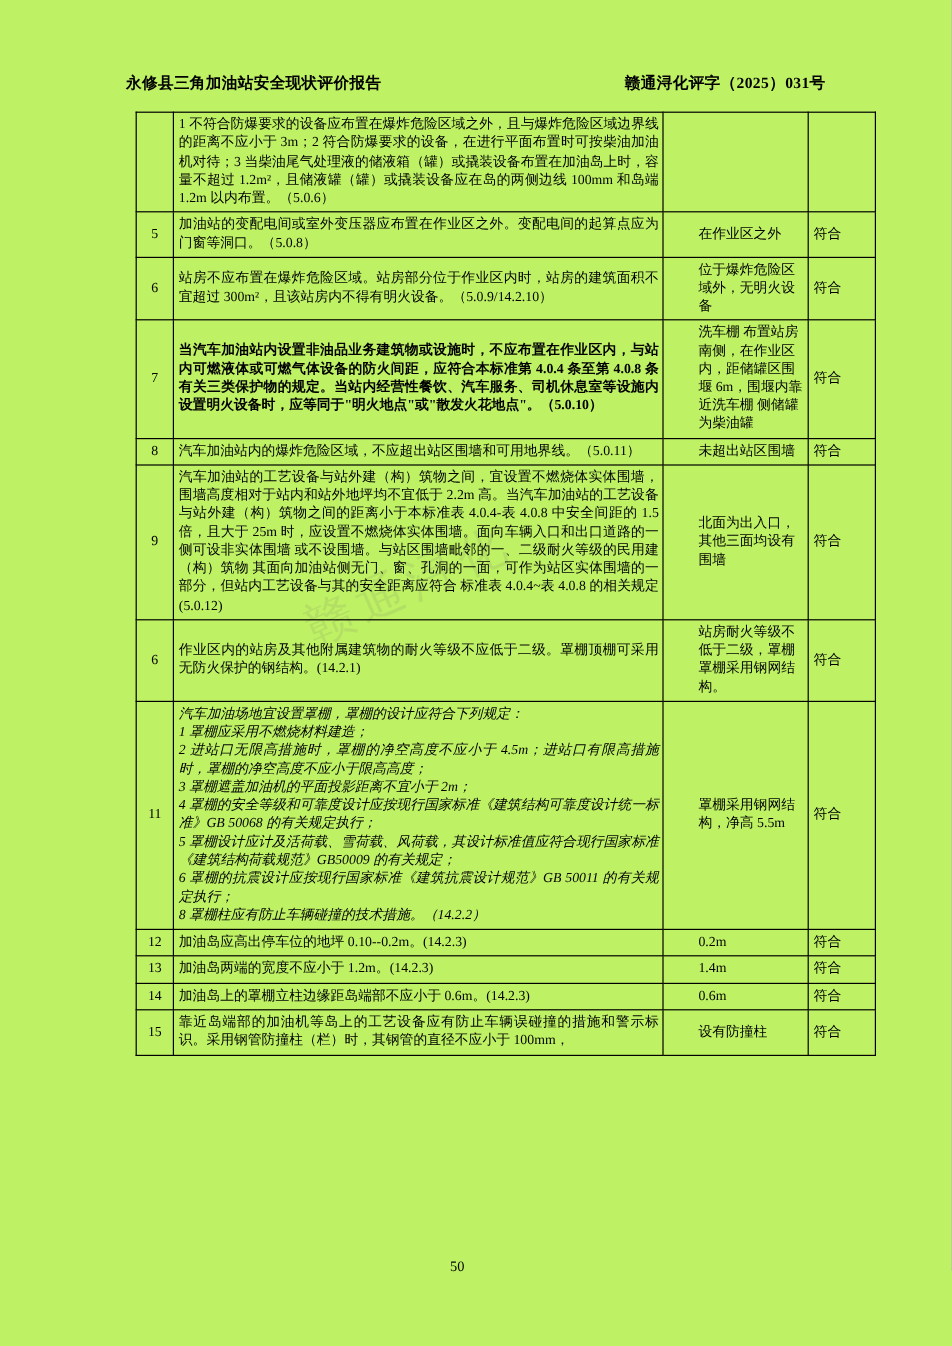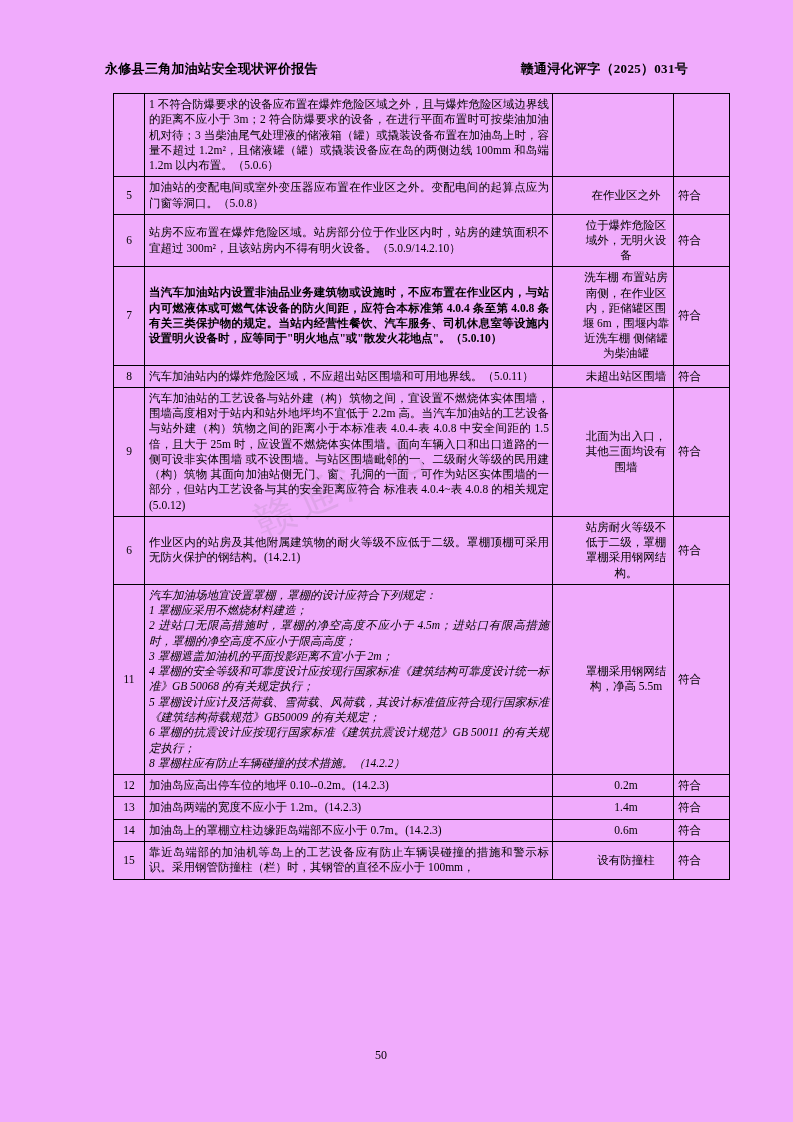--- a/index.html
+++ b/index.html
@@ -3,21 +3,21 @@
 <meta charset="utf-8">
 <style>
   html, body {
     margin: 0;
     padding: 0;
     background: #b8b8b8;
   }
   .page {
     width: 793px;
     height: 1122px;
-    background: #f0abfc;
+    background: #bef264;
     position: relative;
     box-sizing: border-box;
     font-family: "Liberation Serif", serif;
     color: #000;
     overflow: hidden;
   }
   .header {
     position: absolute;
     top: 60px;
     left: 0;
@@ -53,21 +53,20 @@
     text-align: center;
     width: 26px;
     padding: 2px;
   }
   td.content {
     width: 400px;
     text-align: justify;
   }
   td.result {
     width: 88px;
-    text-align: center;
     font-size: 11.5px;
     line-height: 1.32;
     padding-left: 29px;
   }
   td.conf {
     width: 48px;
     text-align: left;
   }
   td.bold {
     font-weight: bold;
@@ -174,21 +173,21 @@
           <td class="conf">符合</td>
         </tr>
         <tr>
           <td class="num">13</td>
           <td class="content">加油岛两端的宽度不应小于 1.2m。(14.2.3)</td>
           <td class="result">1.4m</td>
           <td class="conf">符合</td>
         </tr>
         <tr>
           <td class="num">14</td>
-          <td class="content">加油岛上的罩棚立柱边缘距岛端部不应小于 0.7m。(14.2.3)</td>
+          <td class="content">加油岛上的罩棚立柱边缘距岛端部不应小于 0.6m。(14.2.3)</td>
           <td class="result">0.6m</td>
           <td class="conf">符合</td>
         </tr>
         <tr>
           <td class="num">15</td>
           <td class="content">靠近岛端部的加油机等岛上的工艺设备应有防止车辆误碰撞的措施和警示标识。采用钢管防撞柱（栏）时，其钢管的直径不应小于 100mm，</td>
           <td class="result">设有防撞柱</td>
           <td class="conf">符合</td>
         </tr>
       </tbody>

